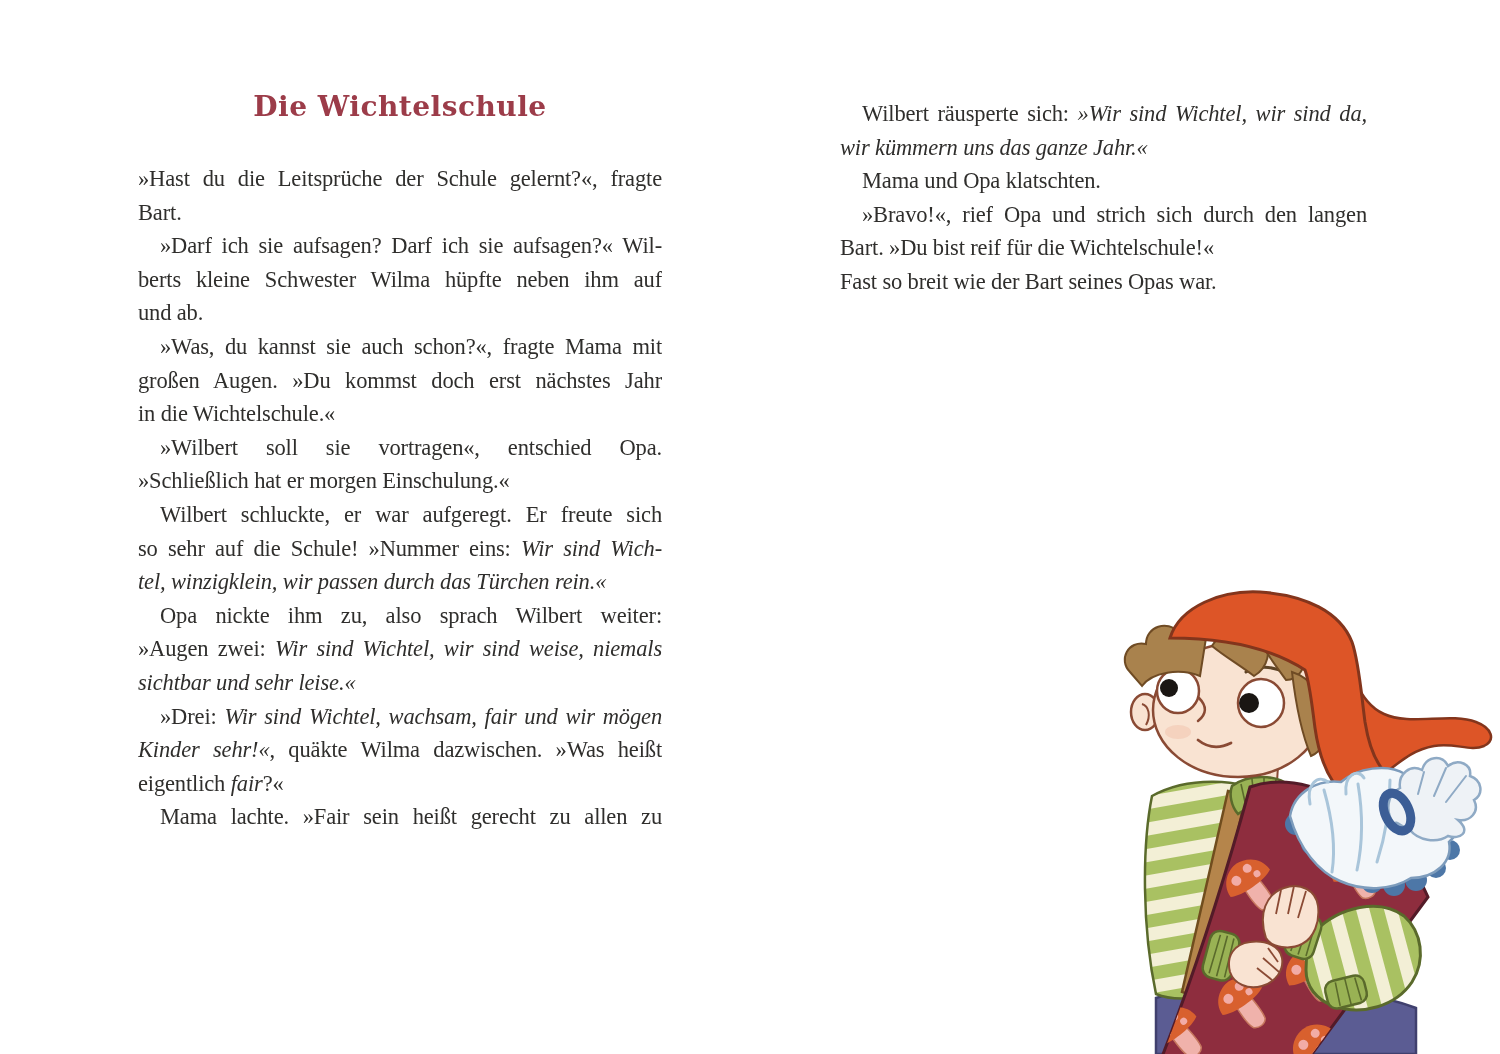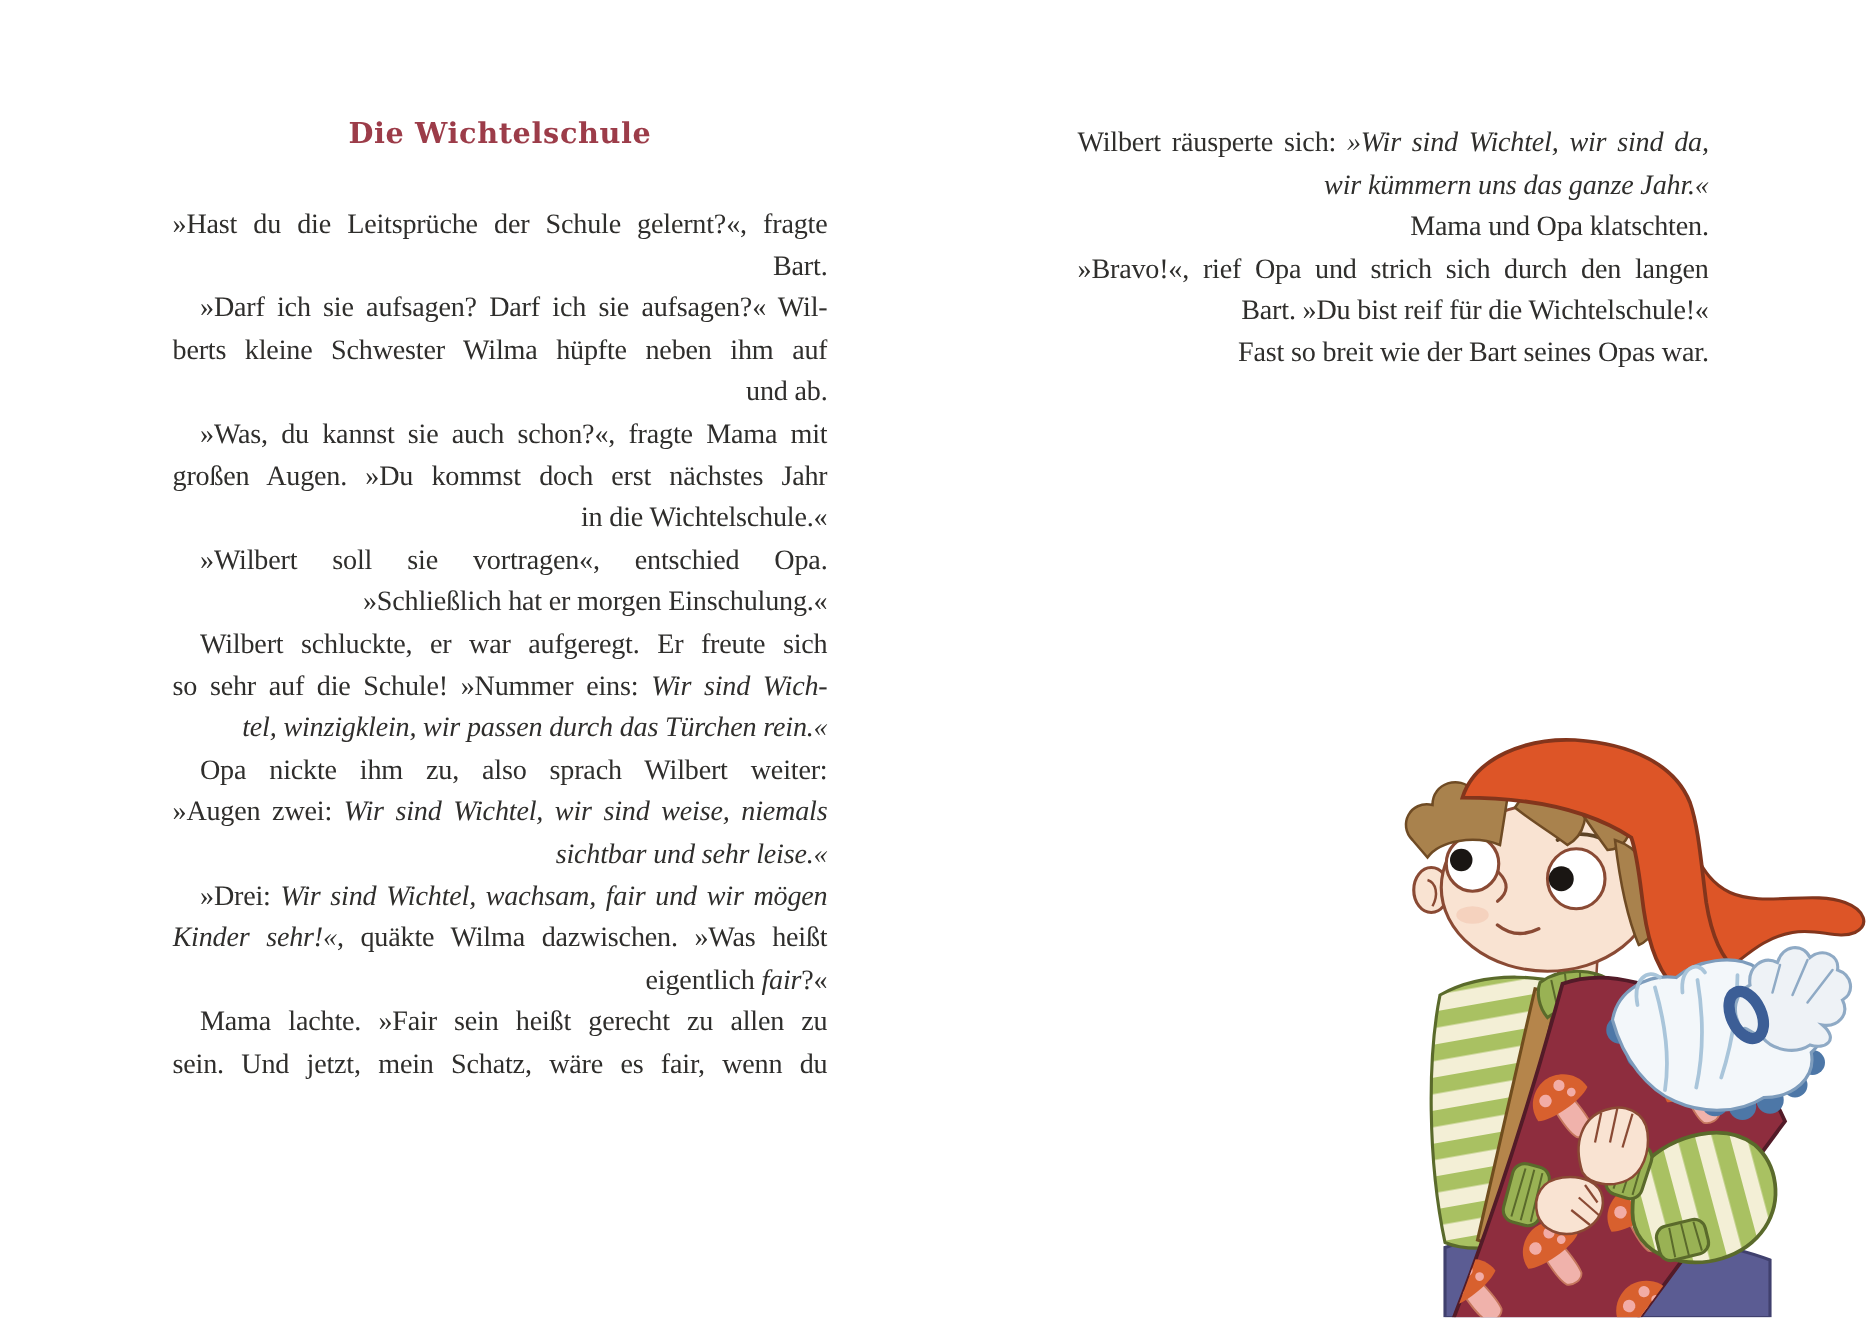--- a/index.html
+++ b/index.html
@@ -6,26 +6,26 @@
   .canvas{
     position:relative;width:1500px;height:1054px;background:#ffffff;overflow:hidden;
     font-family:"Liberation Serif",serif;color:var(--body-color,#2f2e2c);
   }
   .col{position:absolute;overflow:hidden;}
   .col.left{left:138px;top:88px;width:524px;}
   .col.right{left:840px;top:97px;width:527px;}
   .chapter-title{
     margin:0 0 36px 0;text-align:center;
     font-family:"DejaVu Serif",serif;font-weight:bold;
-    font-size:23px;line-height:38px;letter-spacing:.5px;
+    font-size:28px;line-height:38px;letter-spacing:.5px;
     color:var(--title-color,#9c3c49);
   }
   .line{
     font-size:22.5px;line-height:33.6px;min-height:33.6px;
-    letter-spacing:-0.15px;text-align:right;
+    letter-spacing:-0.15px;text-align:left;
   }
   .line.j{text-align:justify;text-align-last:justify;}
   .line.ind{padding-left:22px;}
   .line em{font-style:italic;}
   .illu{position:absolute;left:1100px;top:580px;width:400px;height:474px;}
 </style>
 </head>
 <body>
 
 <div class="canvas">
@@ -46,21 +46,20 @@
         <div class="line j ind"><span>Wilbert schluckte, er war aufgeregt. Er freute sich</span></div>
         <div class="line j"><span>so sehr auf die Schule! »Nummer eins: </span><em>Wir sind Wich-</em></div>
         <div class="line"><em>tel, winzigklein, wir passen durch das Türchen rein.«</em></div>
         <div class="line j ind"><span>Opa nickte ihm zu, also sprach Wilbert weiter:</span></div>
         <div class="line j"><span>»Augen zwei: </span><em>Wir sind Wichtel, wir sind weise, niemals</em></div>
         <div class="line"><em>sichtbar und sehr leise.«</em></div>
         <div class="line j ind"><span>»Drei: </span><em>Wir sind Wichtel, wachsam, fair und wir mögen</em></div>
         <div class="line j"><em>Kinder sehr!«</em><span>, quäkte Wilma dazwischen. »Was heißt</span></div>
         <div class="line"><span>eigentlich </span><em>fair</em><span>?«</span></div>
         <div class="line j ind"><span>Mama lachte. »Fair sein heißt gerecht zu allen zu</span></div>
-        <div class="line j"><span>sein. Und jetzt, mein Schatz, wäre es fair, wenn du</span></div>
       </div>
   </div>
 
   <div class="col right">
     <div id="right-lines">
         <div class="line j ind"><span>Wilbert räusperte sich: </span><em>»Wir sind Wichtel, wir sind da,</em></div>
         <div class="line"><em>wir kümmern uns das ganze Jahr.«</em></div>
         <div class="line ind"><span>Mama und Opa klatschten.</span></div>
         <div class="line j ind"><span>»Bravo!«, rief Opa und strich sich durch den langen</span></div>
         <div class="line"><span>Bart. »Du bist reif für die Wichtelschule!«</span></div>

